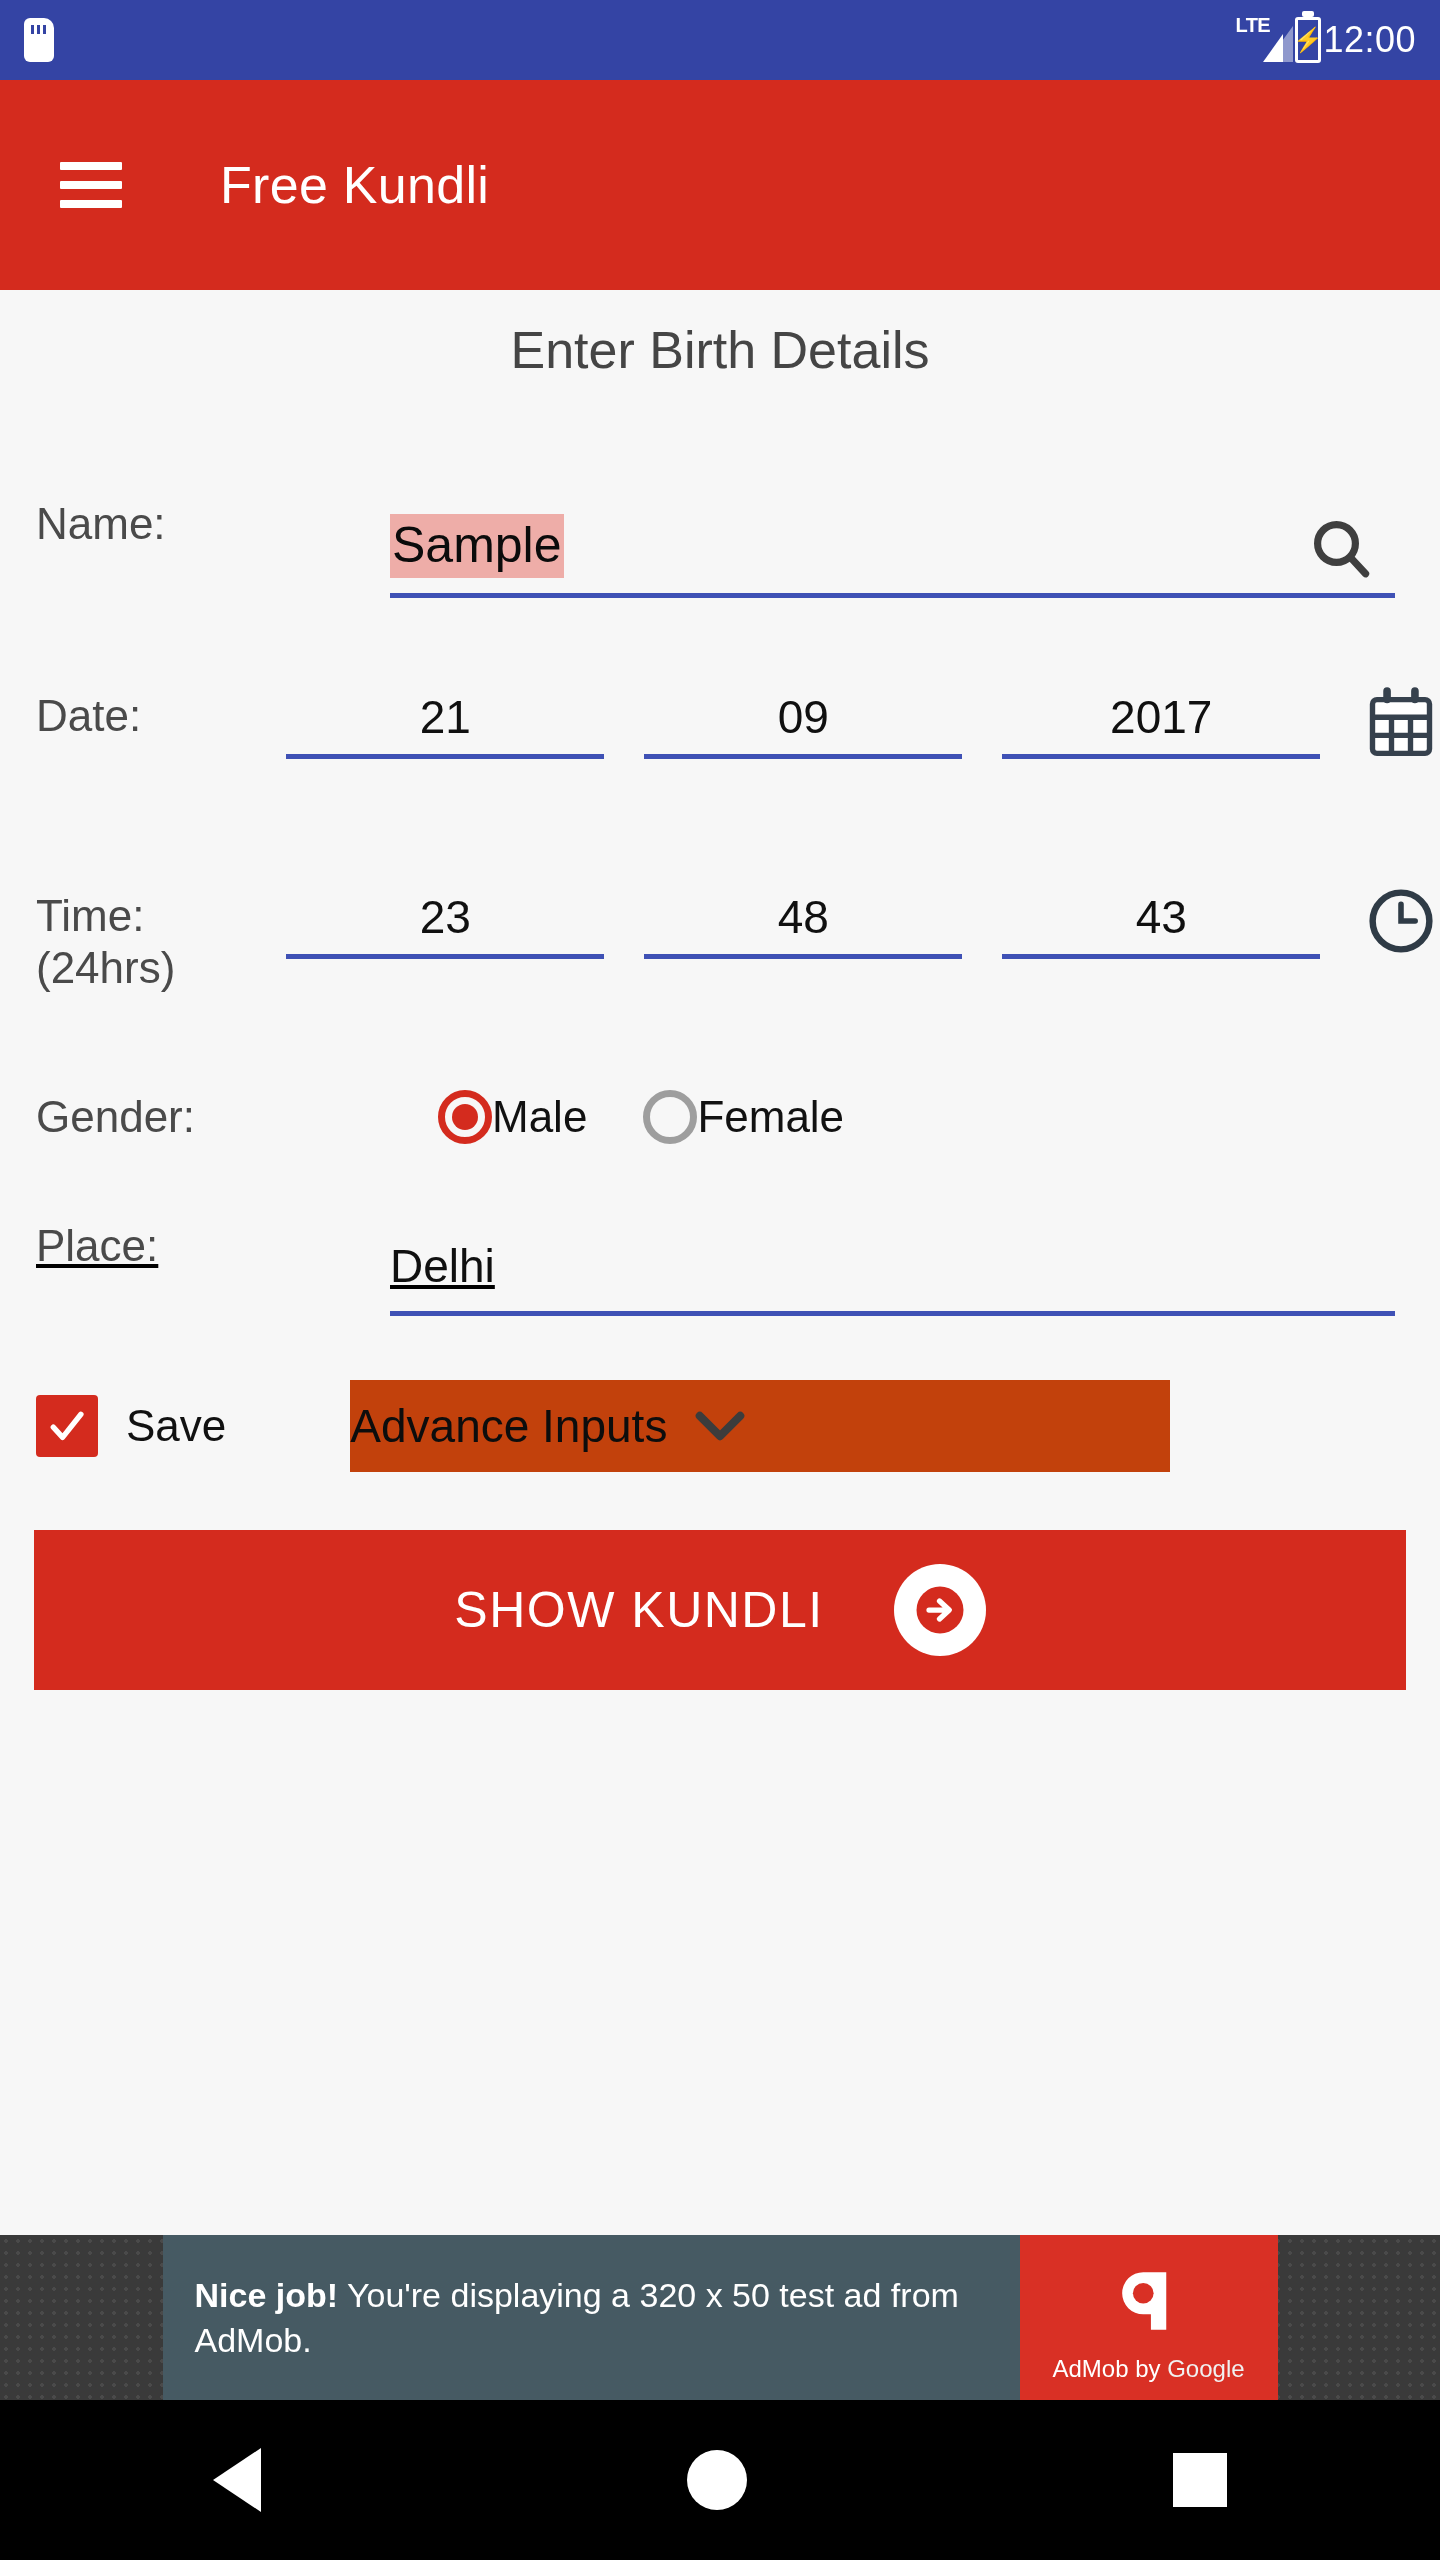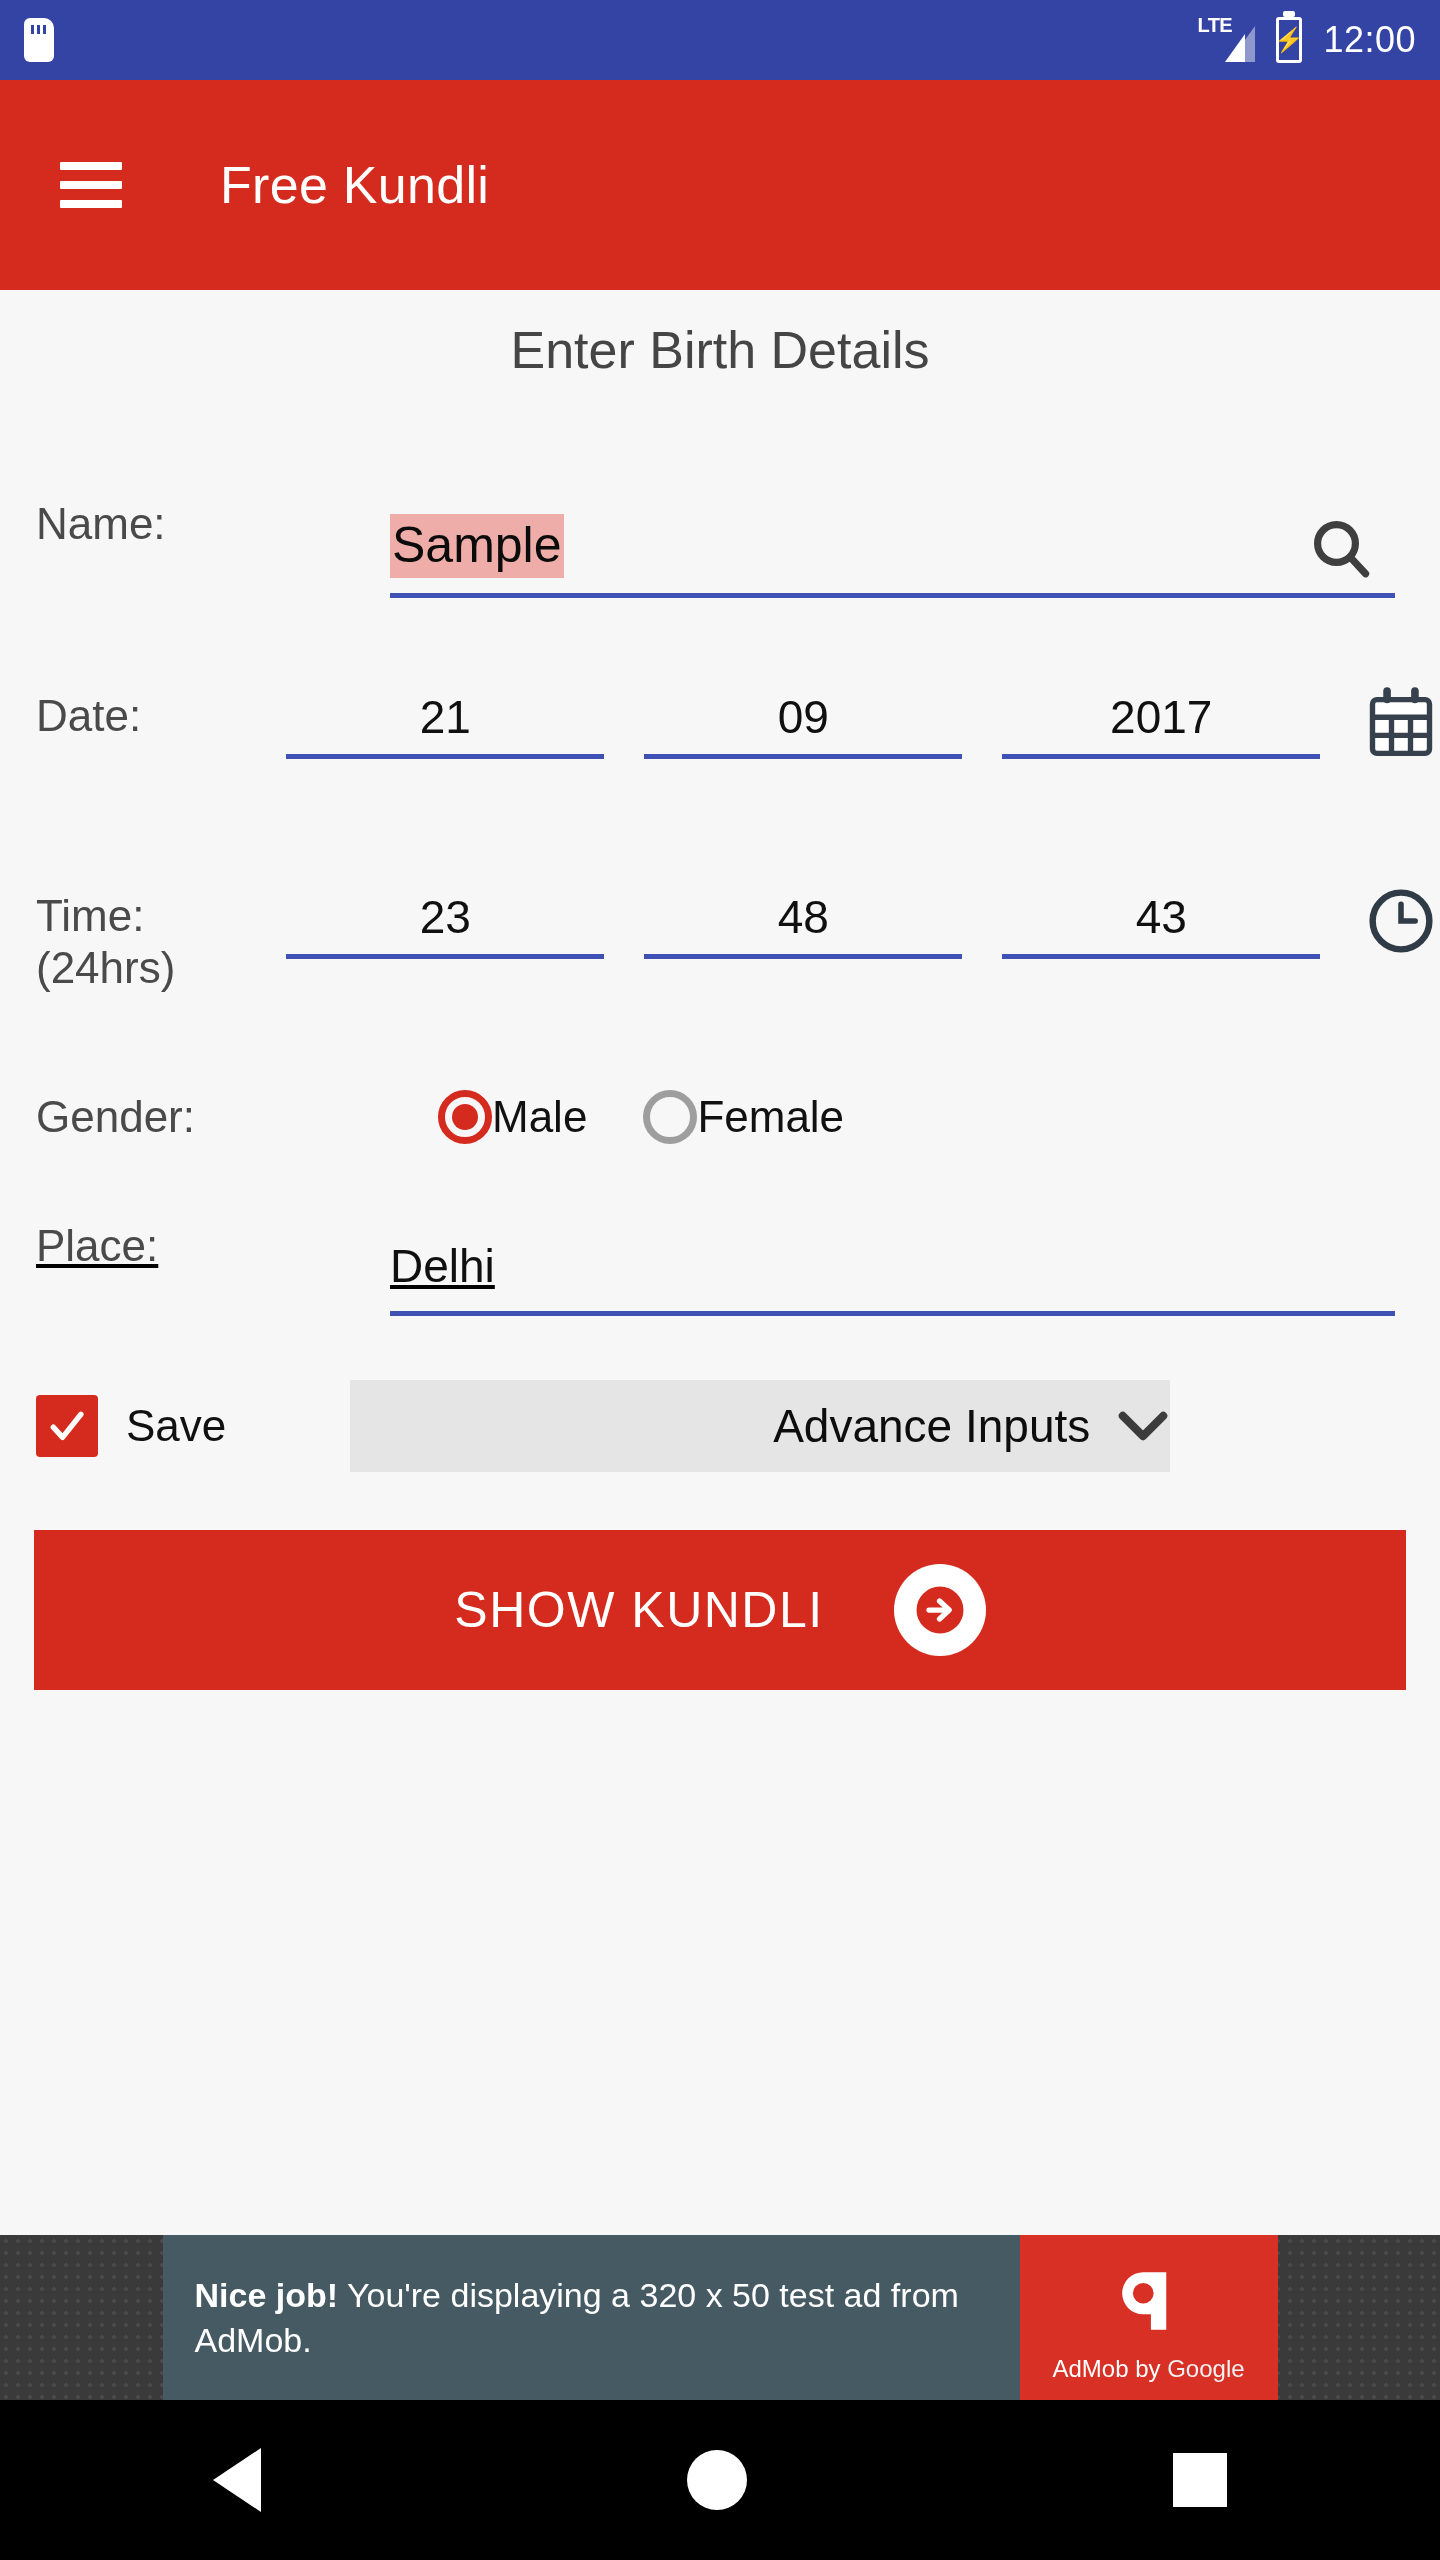--- a/index.html
+++ b/index.html
@@ -12,21 +12,21 @@
   #screen { position: relative; width: 1440px; height: 2560px; background: #f7f7f7; }
 
   
   .statusbar {
     position: absolute; top: 0; left: 0; width: 1440px; height: 80px;
     background: #3444a4;
     display: flex; align-items: center; justify-content: space-between;
     padding: 0 24px;
   }
   .sb-left { display: flex; align-items: center; gap: 14px; }
-  .sb-right { display: flex; align-items: center; gap: 21px; }
+  .sb-right { display: flex; align-items: center; gap: 2px; }
   .sim-icon { width: 30px; height: 44px; background: #fff; border-radius: 6px 10px 6px 6px; position: relative; }
   .sim-icon::after {
     content: ""; position: absolute; top: 7px; left: 7px;
     width: 16px; height: 9px;
     background: repeating-linear-gradient(90deg,#3444a4 0 3px,#fff 3px 6px);
   }
   .lte-wrap { position: relative; width: 58px; height: 48px; }
   .lte-label { position: absolute; top: -2px; left: 0; color: #fff; font-size: 20px; font-weight: bold; letter-spacing: -0.5px; }
   .sig-full { position: absolute; bottom: 2px; right: 0; width: 0; height: 0;
      border-left: 26px solid transparent; border-bottom: 36px solid rgba(255,255,255,0.45); }
@@ -86,22 +86,22 @@
   .place-input-wrap { width: 1005px; }
   .place-box { height: 96px; display: flex; align-items: center; }
 
   
   .row-save { top: 1090px; align-items: center; }
   .save-wrap { display: flex; align-items: center; gap: 28px; padding-left: 36px; cursor:pointer; }
   .checkbox { width: 62px; height: 62px; background: #d42b1e; border-radius: 4px; display:flex; align-items:center; justify-content:center; }
   .checkbox svg { display:block; }
   .save-label { font-size: 44px; color: #111; }
   .advance {
-    margin-left: 124px; width: 820px; height: 92px; background: #e5e5e5;
-    display: flex; align-items: center; justify-content: flex-end; gap: 26px; cursor: pointer;
+    margin-left: 124px; width: 820px; height: 92px; background: #c2410c;
+    display: flex; align-items: center; justify-content: flex-start; gap: 26px; cursor: pointer;
   }
   .advance-label { font-size: 46px; color: #0d0d0d; }
 
   
   .show-btn {
     position: absolute; top: 1240px; left: 34px; width: 1372px; height: 160px;
     background: #d42b1e; display: flex; align-items: center; justify-content: center; gap: 70px;
     cursor: pointer;
   }
   .show-btn-label { color: #fff; font-size: 50px; letter-spacing: 1.5px; }

